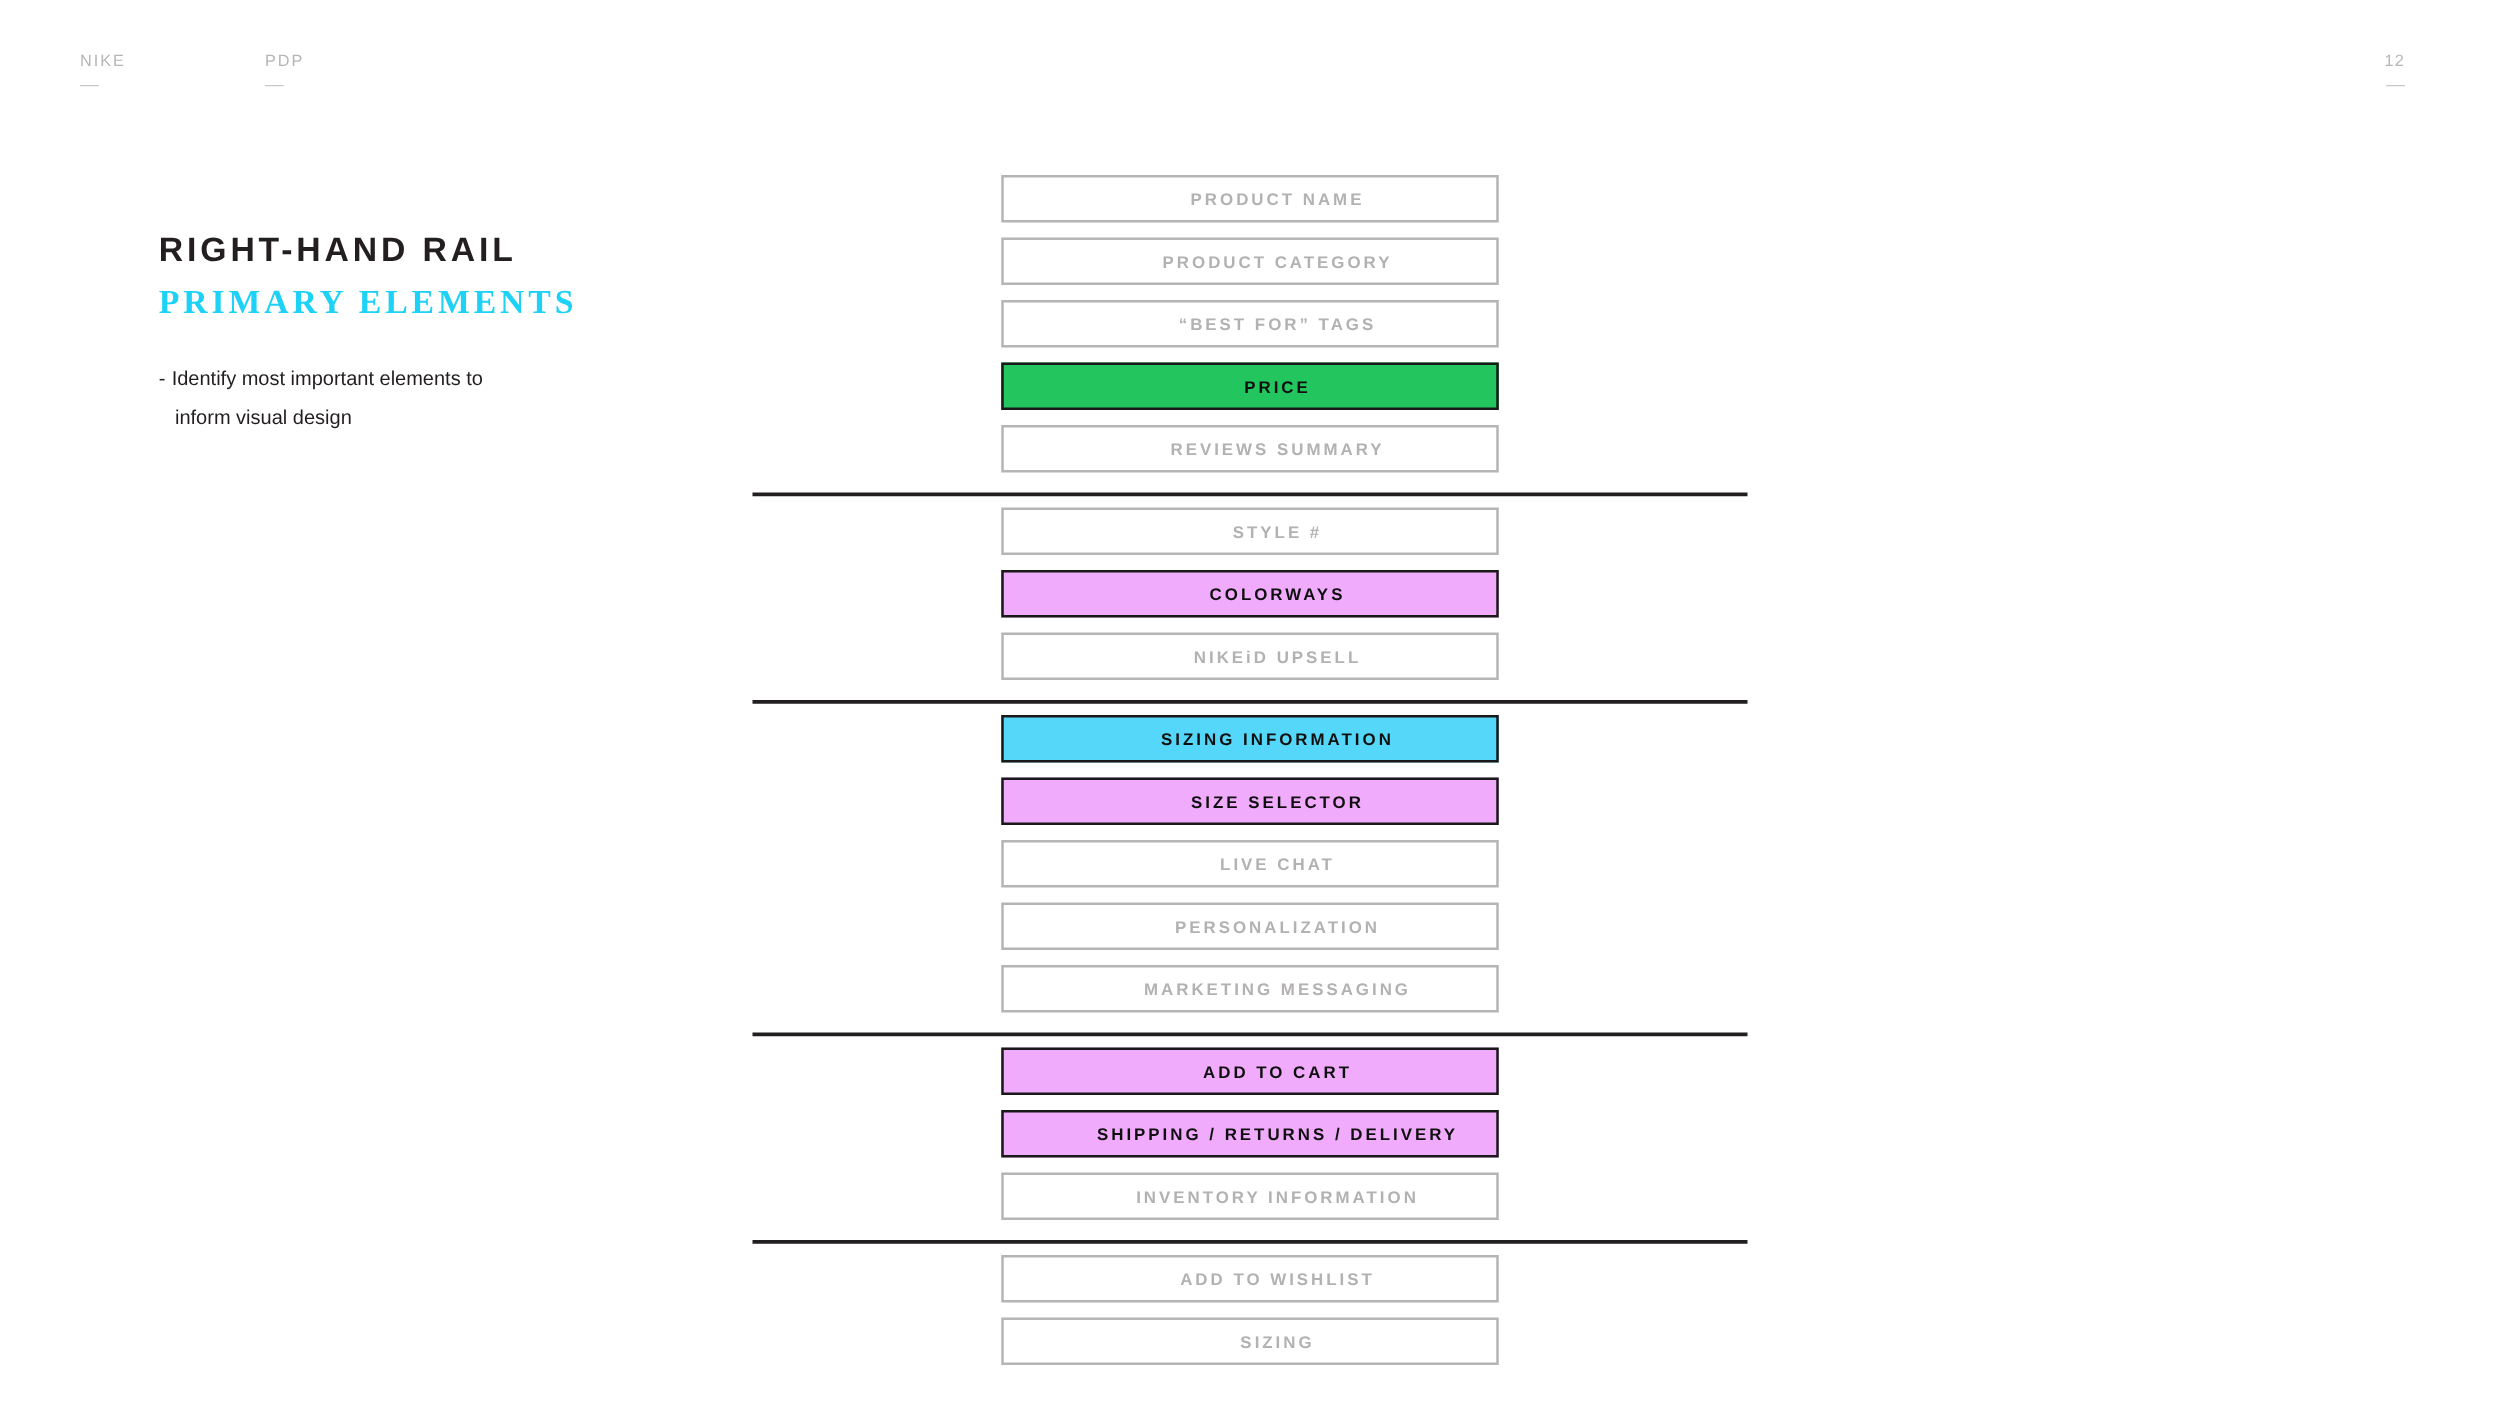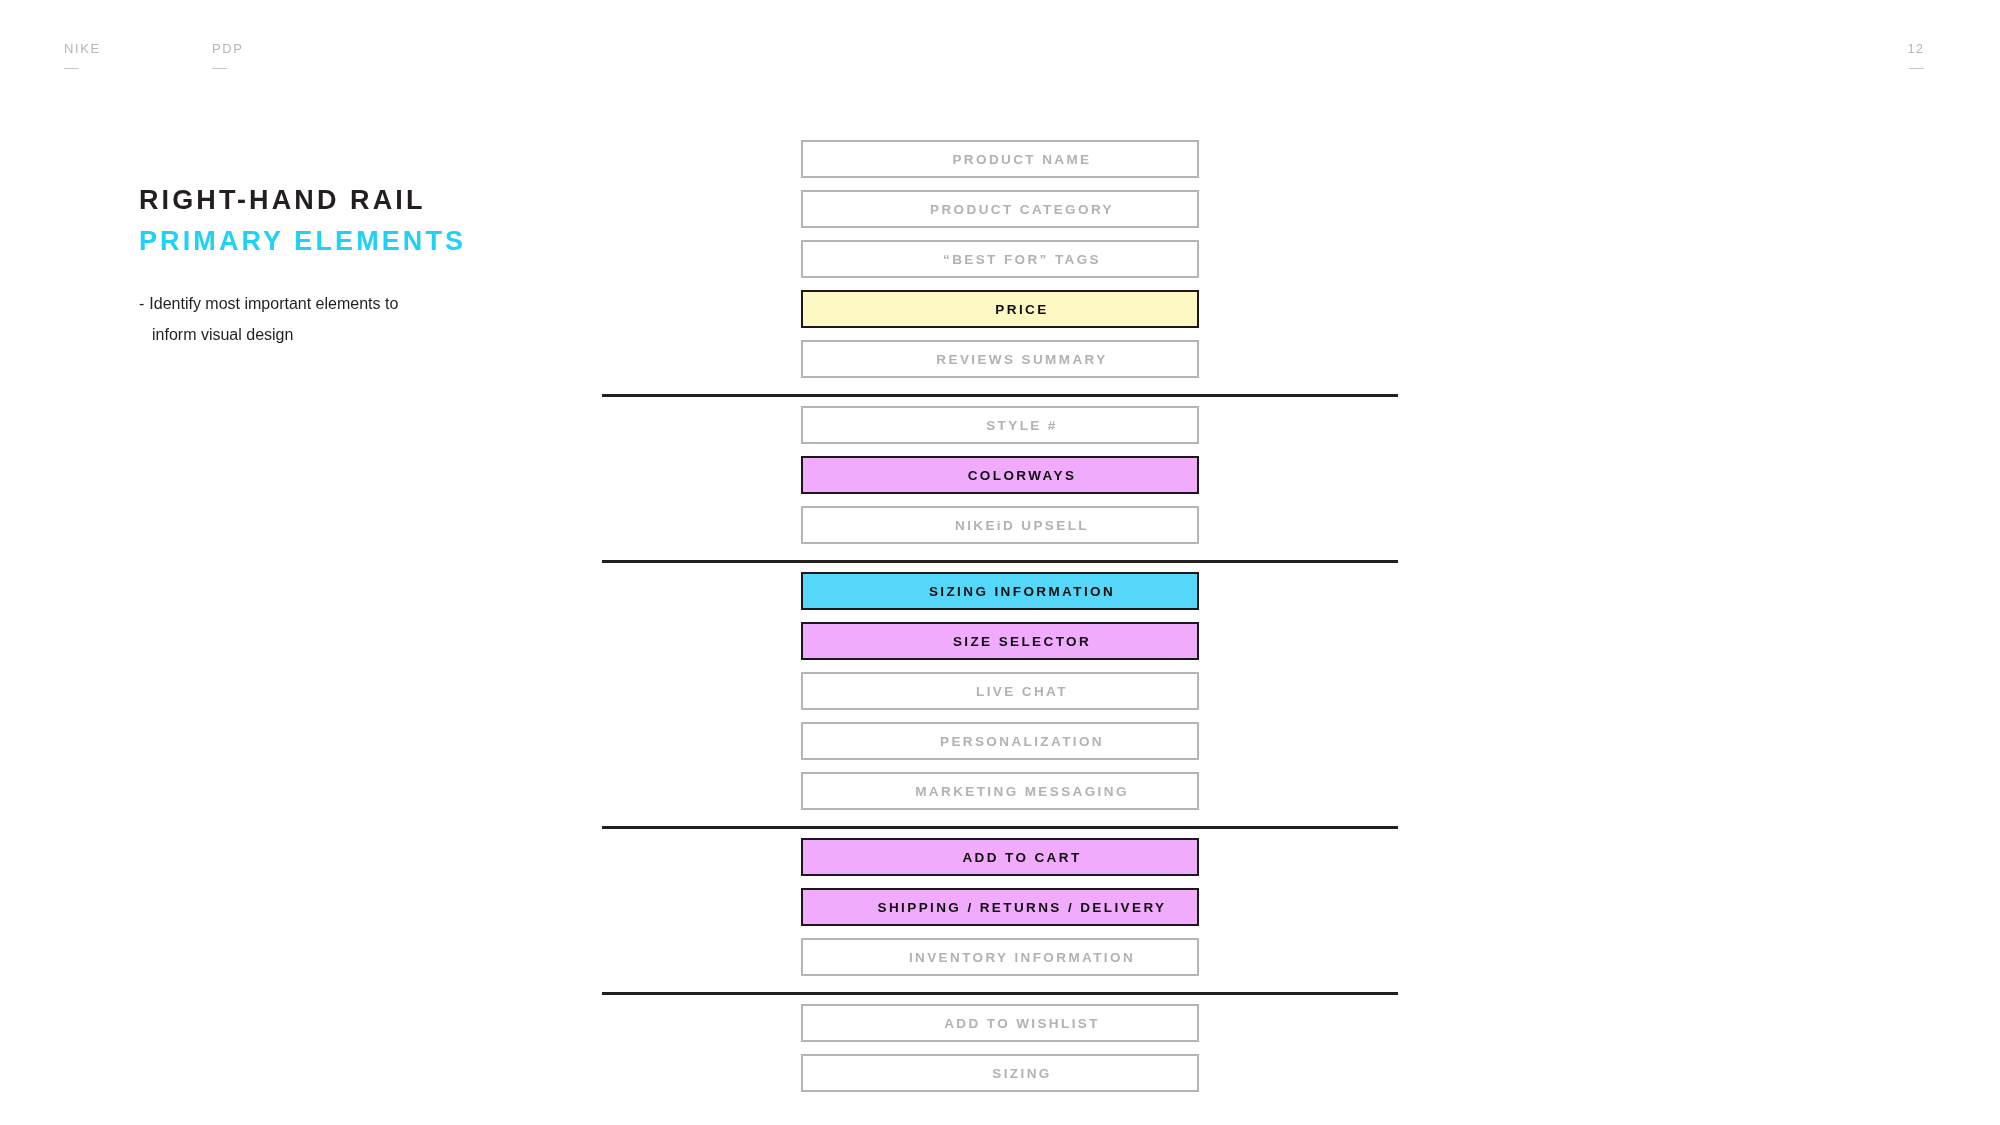--- a/index.html
+++ b/index.html
@@ -43,33 +43,33 @@
   }
   .hdr-brand   { left: 64px; }
   .hdr-section { left: 212px; }
   .hdr-page    { left: 1906px; text-align: right; }
   .hdr-page .hdr-label { letter-spacing: 1px; }
   .hdr-page .hdr-dash  { margin-left: 3px; }
 
   
   .left-col {
     position: absolute;
-    left: 139px;
+    left: 127px;
     top: 180px;
     width: 430px;
   }
   .title-line {
     font-size: 27px;
     font-weight: 700;
     letter-spacing: 3.1px;
     line-height: 41px;
     white-space: nowrap;
   }
   .title-primary   { color: #231f20; }
-  .title-secondary { color: #1ed2f7; }
+  .title-secondary { color: #1ed2f7; font-family: Liberation Serif, serif; }
 
   .bullet {
     margin-top: 26px;
     font-size: 16px;
     line-height: 31px;
     color: #231f20;
     font-weight: 400;
   }
   .bullet-dash { margin-right: 5px; }
   .bullet-body { display: inline; }
@@ -114,21 +114,21 @@
     white-space: nowrap;
     text-align: center;
     padding-left: 44px;
   }
   .rail-box:last-child { margin-bottom: 16px; }
 
   .rail-box.filled {
     border: 2px solid #1a1818;
     color: #100f0f;
   }
-  .rail-box.green { background: #fef9c3; }
+  .rail-box.green { background: #22c55e; }
   .rail-box.amber { background: #f0abfc; }
   .rail-box.cyan  { background: #54d7f8; }
 </style>
 </head>
 <body>
 
 <div class="slide-header">
   <div class="hdr-item hdr-brand">
     <div class="hdr-label">NIKE</div>
     <div class="hdr-dash"></div>

